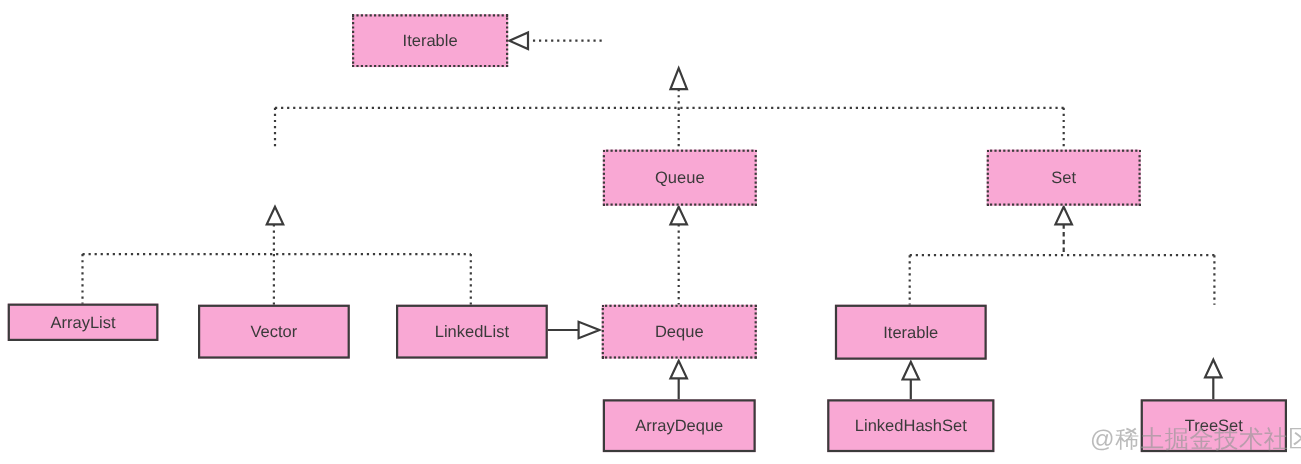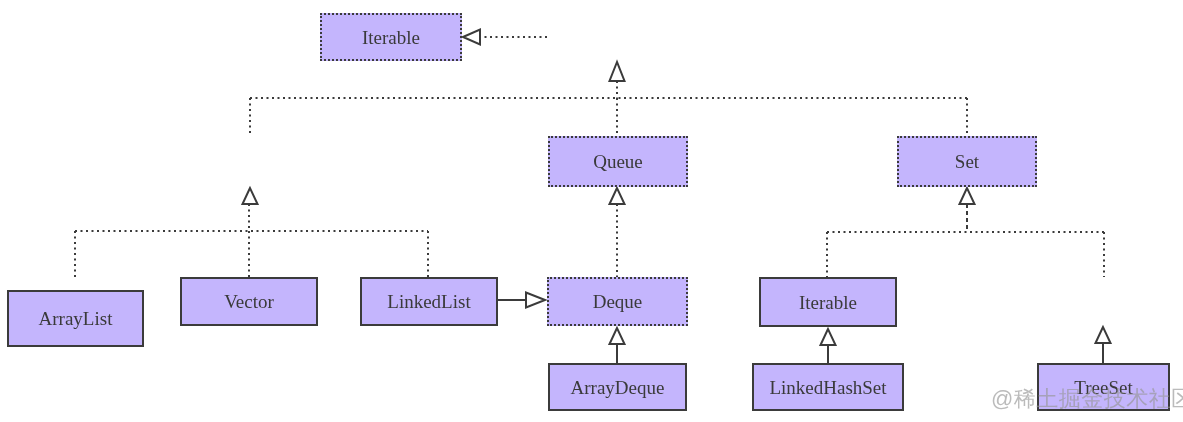--- a/index.html
+++ b/index.html
@@ -20,27 +20,26 @@
     left: 0; top: 0;
     width: 1183px;
     height: 422px;
   }
   .node {
     position: absolute;
     box-sizing: border-box;
     display: flex;
     align-items: center;
     justify-content: center;
-    background: #c4b5fd;
+    background: #f9a8d4;
     color: #3a3a3a;
-    font-size: 19px;
+    font-size: 15px;
     line-height: 1;
     white-space: nowrap;
     z-index: 2;
-    font-family: Liberation Serif, serif;
   }
   .node.iface { border: 2px dotted #3b3b3b; }
   .node.klass { border: 2px solid #3b3b3b; }
   .watermark {
     position: absolute;
     left: 991px;
     top: 384px;
     font-size: 22px;
     letter-spacing: 0.5px;
     color: rgba(150, 150, 150, 0.65);
@@ -101,21 +100,21 @@
   <div class="node iface" style="left:897px;  top:136px; width:140px; height:51px;">
       <span>Set</span>
     </div>
   <div class="node iface" style="left:548px;  top:136px; width:140px; height:51px;">
       <span>Queue</span>
     </div>
   <div class="node iface" style="left:547px;  top:277px; width:141px; height:49px;">
       <span>Deque</span>
     </div>
 
-  <div class="node klass" style="left:7px;    top:290px; width:137px; height:57px;">
+  <div class="node klass" style="left:7px;    top:276px; width:137px; height:34px;">
       <span>ArrayList</span>
     </div>
   <div class="node klass" style="left:180px;  top:277px; width:138px; height:49px;">
       <span>Vector</span>
     </div>
   <div class="node klass" style="left:360px;  top:277px; width:138px; height:49px;text-align:center;">
       <span>LinkedList</span>
     </div>
   <div class="node klass" style="left:759px;  top:277px; width:138px; height:50px;">
       <span>Iterable</span>

